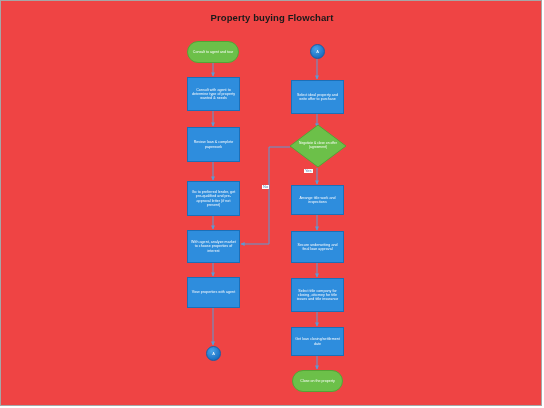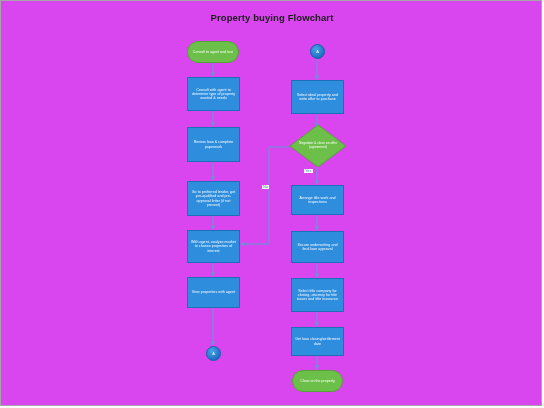--- a/index.html
+++ b/index.html
@@ -11,21 +11,21 @@
     width: 544px;
     height: 408px;
     font-family: "Liberation Sans", sans-serif;
     overflow: hidden;
   }
   #canvas {
     position: relative;
     width: 542px;
     height: 406px;
     border: 1px solid #a6a6a6;
-    background: #d946ef;
+    background: #ef4444;
     box-sizing: border-box;
   }
   #title {
     position: absolute;
     left: 0;
     top: 11px;
     width: 542px;
     text-align: center;
     font-size: 9.5px;
     font-weight: bold;

